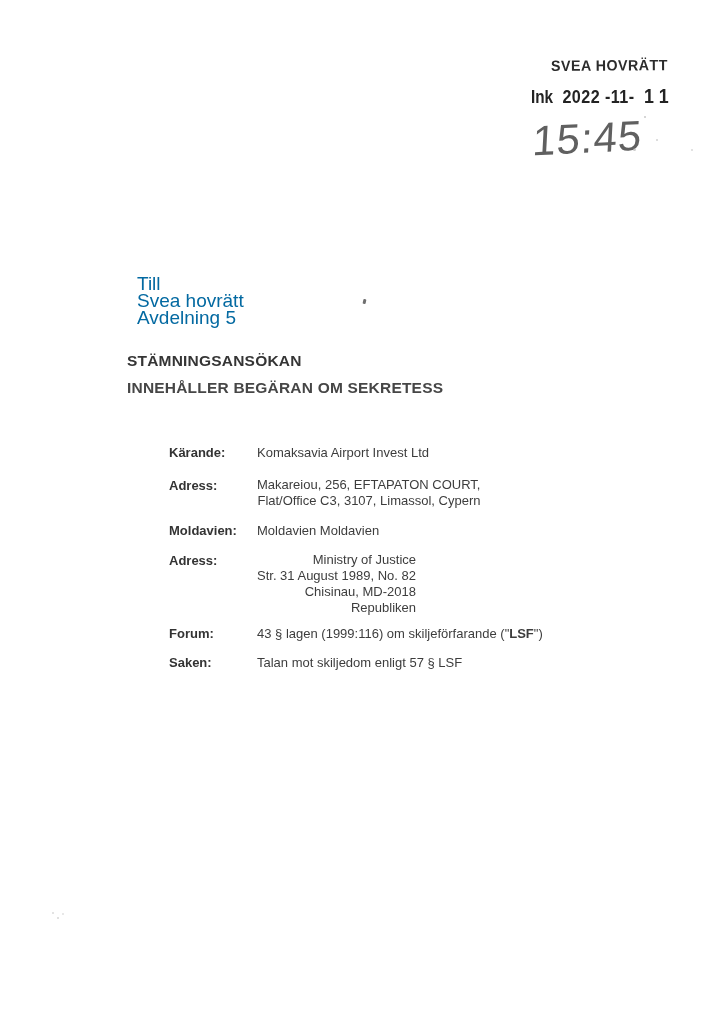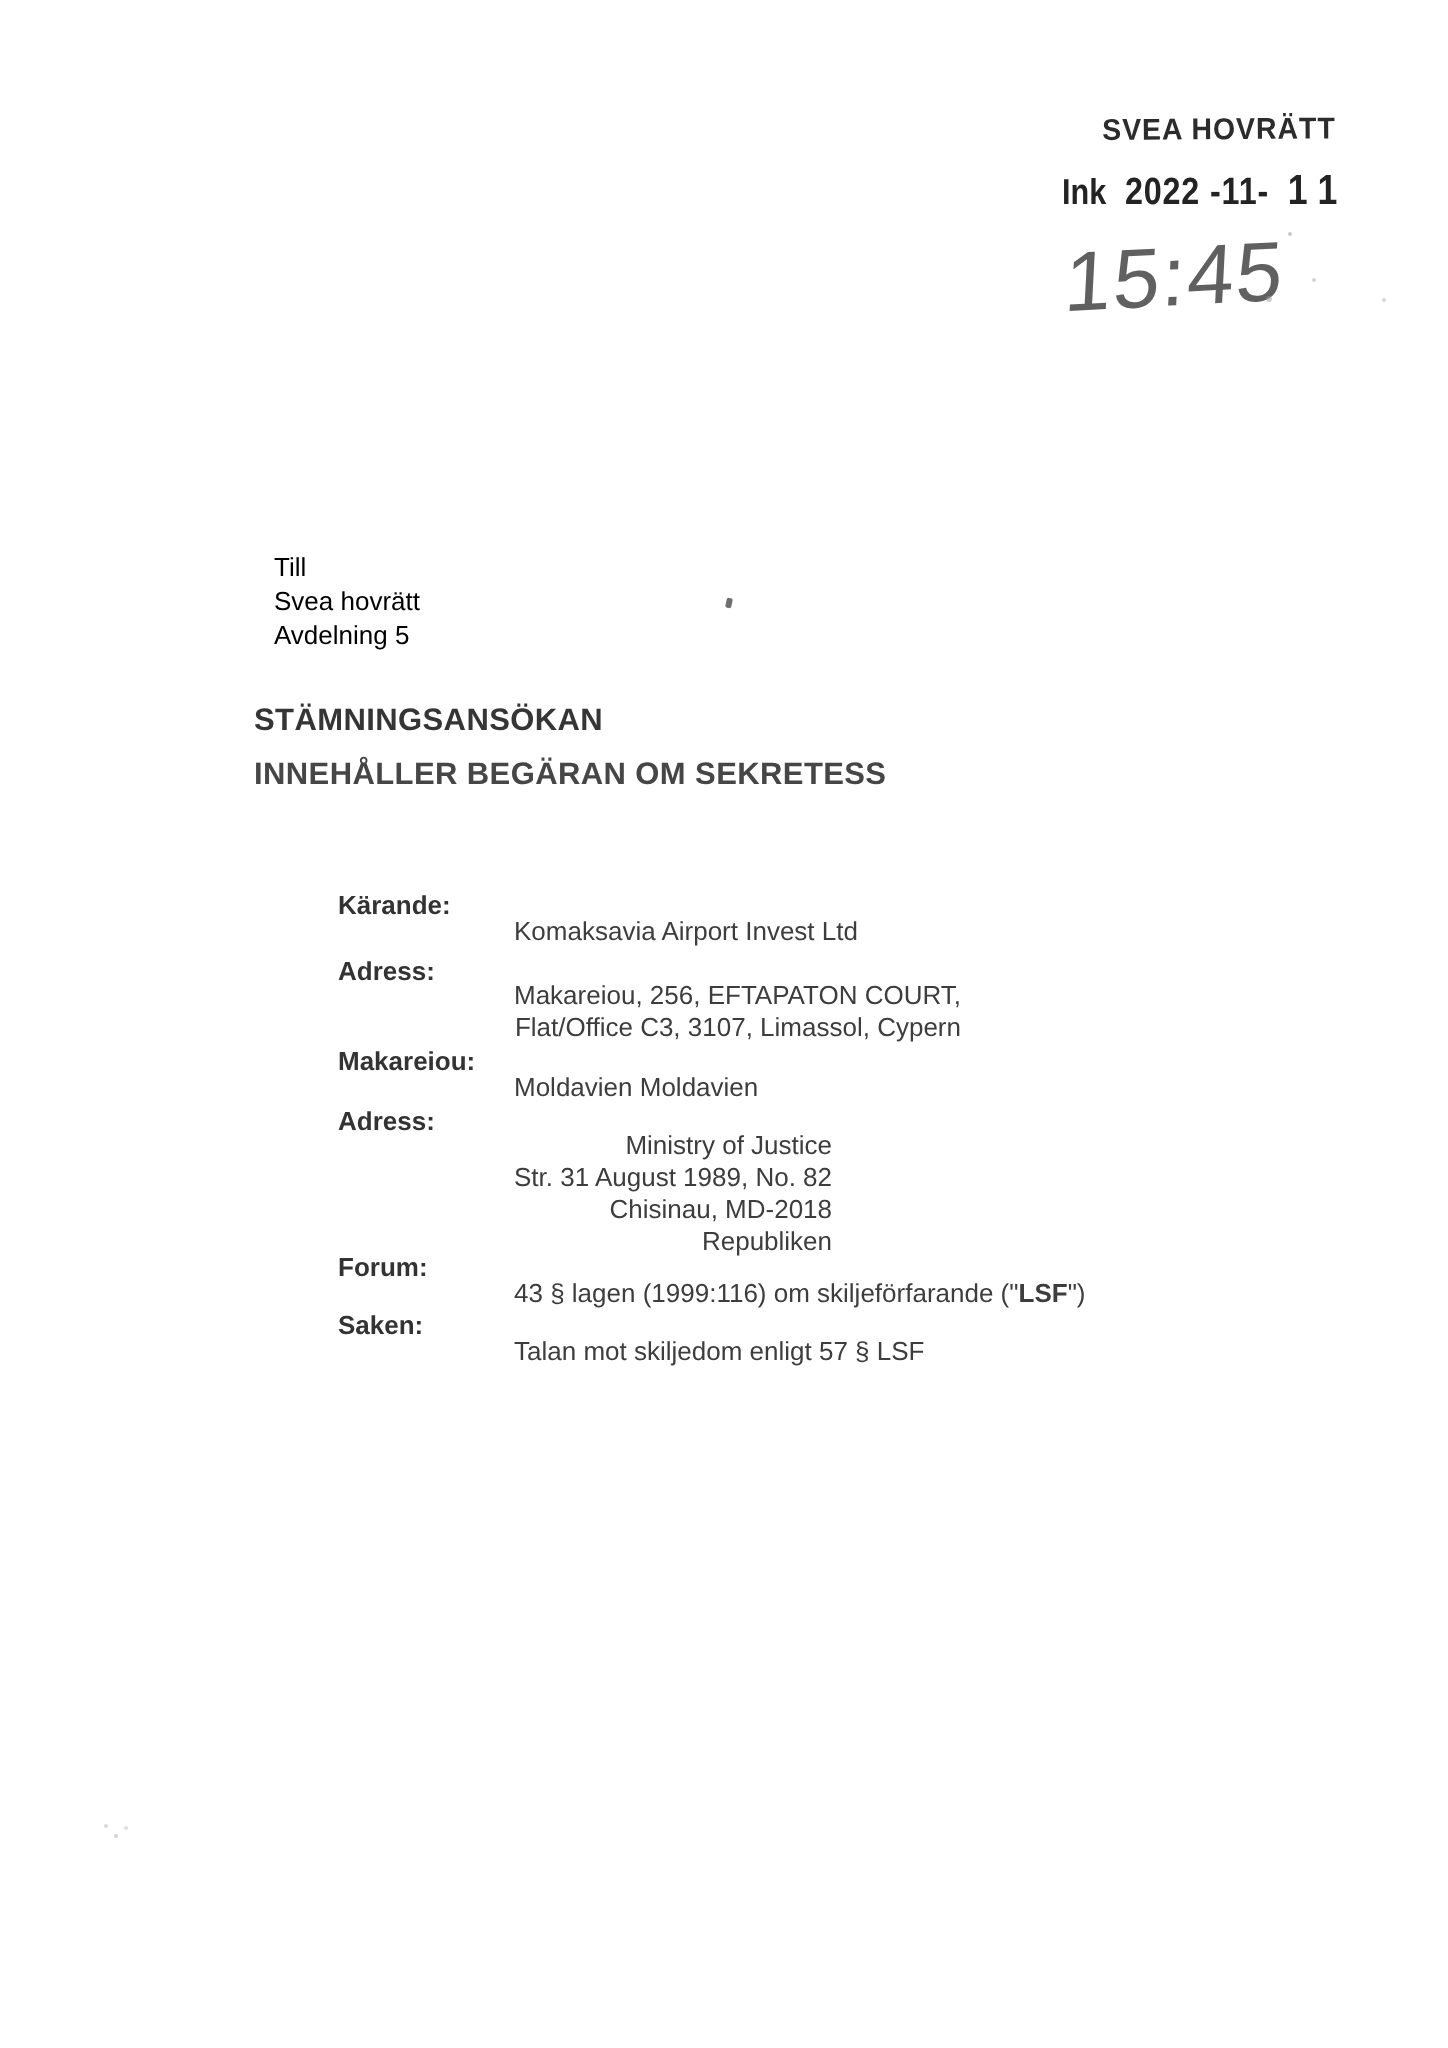--- a/index.html
+++ b/index.html
@@ -31,30 +31,30 @@
   .stamp-ink{font-size:18px;font-weight:700;}
   .stamp-ym{font-size:19px;font-weight:700;letter-spacing:.5px;}
   .stamp-day{font-size:21px;font-weight:700;letter-spacing:7px;}
   .hand-time{left:520px;top:103px;width:160px;height:70px;}
   .hand-time text{
     font-family:"Liberation Sans", sans-serif;
     font-size:42px;fill:#4f4f4f;letter-spacing:1px;opacity:.9;
   }
 
   
-  .recipient{left:137px;top:275px;font-size:13px;line-height:17px;color:#000000;}
+  .recipient{left:137px;top:275px;font-size:19px;line-height:17px;color:#0369a1;}
 
   
   .h-title{left:127px;top:351px;font-size:15.5px;font-weight:700;color:#353535;letter-spacing:.2px;line-height:20px;}
   .h-subtitle{left:127px;top:378px;font-size:15.5px;font-weight:700;color:#464646;letter-spacing:.2px;line-height:20px;}
 
   
   .row{left:137px;font-size:13px;line-height:17px;white-space:nowrap;}
   .row .label{position:absolute;left:0;top:0;font-weight:700;color:#333;padding-left:32px;}
-  .row .value{position:absolute;left:120px;top:0;color:#3d3d3d;margin-top:13px;}
+  .row .value{position:absolute;left:120px;top:0;color:#3d3d3d;}
   .row .value.multi{line-height:16px;text-align:right;}
   .row .value .line{display:block;}
   .r1{top:444px;} .r2{top:477px;} .r3{top:522px;} .r4{top:552px;} .r5{top:625px;} .r6{top:654px;}
   .bold{font-weight:700;}
 
   
   .art{position:absolute;border-radius:50%;}
   .art-comma{left:363px;top:299px;width:3px;height:5px;background:#565656;border-radius:1px;transform:rotate(12deg);opacity:.85;}
   .sp1{left:644px;top:116px;width:2px;height:2px;background:#c9c9c9;}
   .sp2{left:656px;top:139px;width:2px;height:2px;background:#d2d2d2;}
@@ -97,21 +97,21 @@
 
   <div class="abs row r2">
     <div class="label">Adress:</div>
     <div class="value multi">
       <span class="line">Makareiou, 256, EFTAPATON COURT,</span>
       <span class="line">Flat/Office C3, 3107, Limassol, Cypern</span>
     </div>
   </div>
 
   <div class="abs row r3">
-    <div class="label">Makareiou:</div>
+    <div class="label">Moldavien:</div>
     <div class="value">Moldavien Moldavien</div>
   </div>
 
   <div class="abs row r4">
     <div class="label">Adress:</div>
     <div class="value multi">
       <span class="line">Ministry of Justice</span>
       <span class="line">Str. 31 August 1989, No. 82</span>
       <span class="line">Chisinau, MD-2018</span>
       <span class="line">Republiken</span>

